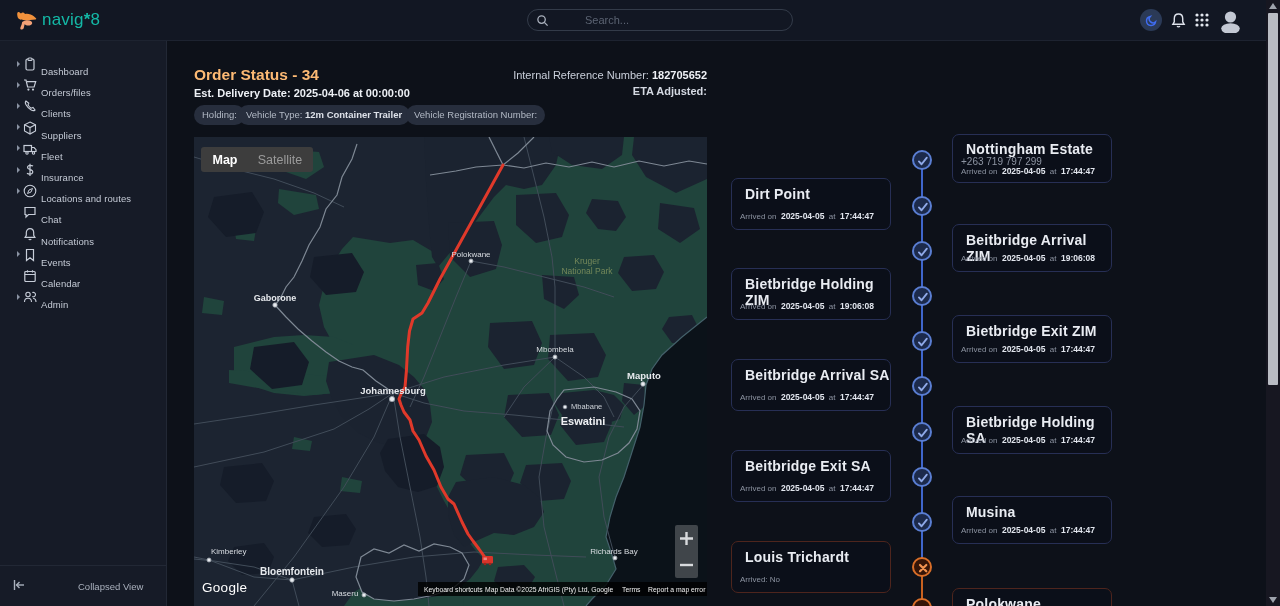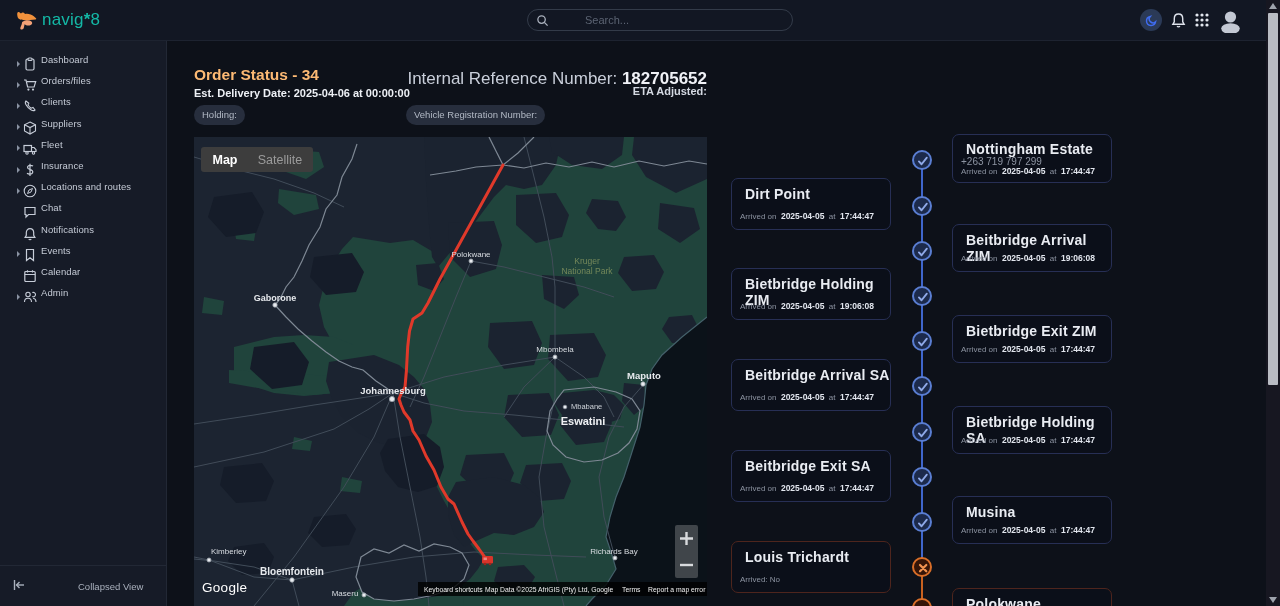--- a/index.html
+++ b/index.html
@@ -9,27 +9,27 @@
   
   #topbar { position:absolute; left:0; top:0; width:1266px; height:41px; background:#121723; border-bottom:1px solid #1d2330; z-index:5; }
   #logo-text { position:absolute; left:42px; top:10px; font-size:17px; color:#14b8a6; letter-spacing:0.2px; }
   #searchbox { position:absolute; left:527px; top:9px; width:266px; height:22px; border:1px solid #333b49; border-radius:12px; }
   #searchbox .ph { position:absolute; left:25px; top:4px; font-size:11px; color:#5b6372;margin-left:32px; }
   
   #sidebar { position:absolute; left:0; top:41px; width:167px; height:565px; background:#161b27; border-right:1px solid #222835; z-index:4; }
   .mi { position:absolute; left:0; width:167px; height:21px; }
   .mi .chev { position:absolute; left:17px; top:7.5px; width:0; height:0; border-left:3.5px solid #8a93a3; border-top:3px solid transparent; border-bottom:3px solid transparent; }
   .mi .ic { position:absolute; left:23px; top:4px; }
-  .mi .lbl { position:absolute; left:41px; top:1px; font-size:9.5px; color:#c5cbd6; letter-spacing:0.1px; }
+  .mi .lbl { position:absolute; left:41px; top:13px; font-size:9.5px; color:#c5cbd6; letter-spacing:0.1px; }
   #collapse { position:absolute; left:0; top:565px; width:167px; height:41px; border-top:1px solid #222835; z-index:6; }
   #collapse .lbl { position:absolute; left:30px; top:15px; font-size:9.5px; color:#aab1bd;margin-left:48px; }
   
   #h-title { position:absolute; left:194px; top:66px; font-size:15.5px; font-weight:600; color:#fdba74; }
   #h-date { position:absolute; left:194px; top:87px; font-size:11px; font-weight:700; color:#eef1f6; }
-  #h-ref { position:absolute; left:400px; top:69px; width:307px; text-align:right; font-size:17px; color:#c9cfda; }
+  #h-ref { position:absolute; left:400px; top:69px; width:307px; text-align:right; font-size:11px; color:#c9cfda; }
   #h-ref b { color:#f0f2f7; }
   #h-eta { position:absolute; left:400px; top:85px; width:307px; text-align:right; font-size:11px; font-weight:600; color:#d4d9e2; }
   .chip { position:absolute; top:105px; height:20px; background:#272e3d; border-radius:10px; font-size:9.5px; color:#b3bac6; line-height:20px; padding:0 8px; white-space:nowrap; }
   .chip b { color:#dde1e9; }
   
   .card { position:absolute; width:160px; height:52px; background:#0b0f19; border:1px solid #272f55; border-radius:7px; }
   .card.red { border-color:#4e251d; }
   .card .t { position:absolute; left:13px; top:7px; font-size:14px; font-weight:700; color:#e9ecf2; letter-spacing:0.2px; }
   .card .ph { position:absolute; left:8px; top:21px; font-size:10px; color:#8d94a2; }
   .card .a { position:absolute; left:8px; bottom:8px; font-size:8px; color:#8d94a2; white-space:nowrap; }
@@ -193,20 +193,21 @@
         <path d="M6.5 3 L3.5 6 L6.5 9" fill="none" stroke="#aab1bd" stroke-width="1.4"></path>
       </svg>
     <div class="lbl">Collapsed View</div>
   </div>
 
   <div id="h-title">Order Status - 34</div>
   <div id="h-date">Est. Delivery Date: 2025-04-06 at 00:00:00</div>
   <div id="h-ref">Internal Reference Number: <b>182705652</b></div>
   <div id="h-eta">ETA Adjusted:</div>
   <div class="chip" style="left:194px;">Holding:</div>
+  <div class="chip" style="left:238px;">Vehicle Type: <b>12m Container Trailer</b></div>
   <div class="chip" style="left:406px;">Vehicle Registration Number:</div>
 
   <div id="mapwrap" class="abs" style="left:194px;top:137px;width:513px;height:469px;background:#1b2430;overflow:hidden;">
   <svg width="513" height="469" viewBox="0 0 513 469" style="position:absolute;left:0;top:0">
     <rect width="513" height="469" fill="#1c2431"></rect>
 
     <path d="M300 0 L513 0 513 469 162 469 175 467 195 465 215 462 235 458 252 455 266 450 276 442 284 432 290 422 282 414 274 404 266 392 258 378 250 364 242 348 234 332 226 318 218 304 212 290 206 276 198 264 188 254 176 244 164 234 152 222 140 208 130 190 125 168 130 148 138 128 148 112 159 100 196 106 219 103 246 119 258 112 268 100 278 88 288 74 298 58 308 40 320 24 334 10 Z" fill="#20443c"></path>
 
     <path d="M150 469 L160 455 172 448 186 450 200 446 215 448 230 444 245 446 258 442 268 446 270 469 Z" fill="#20443c"></path>
 

